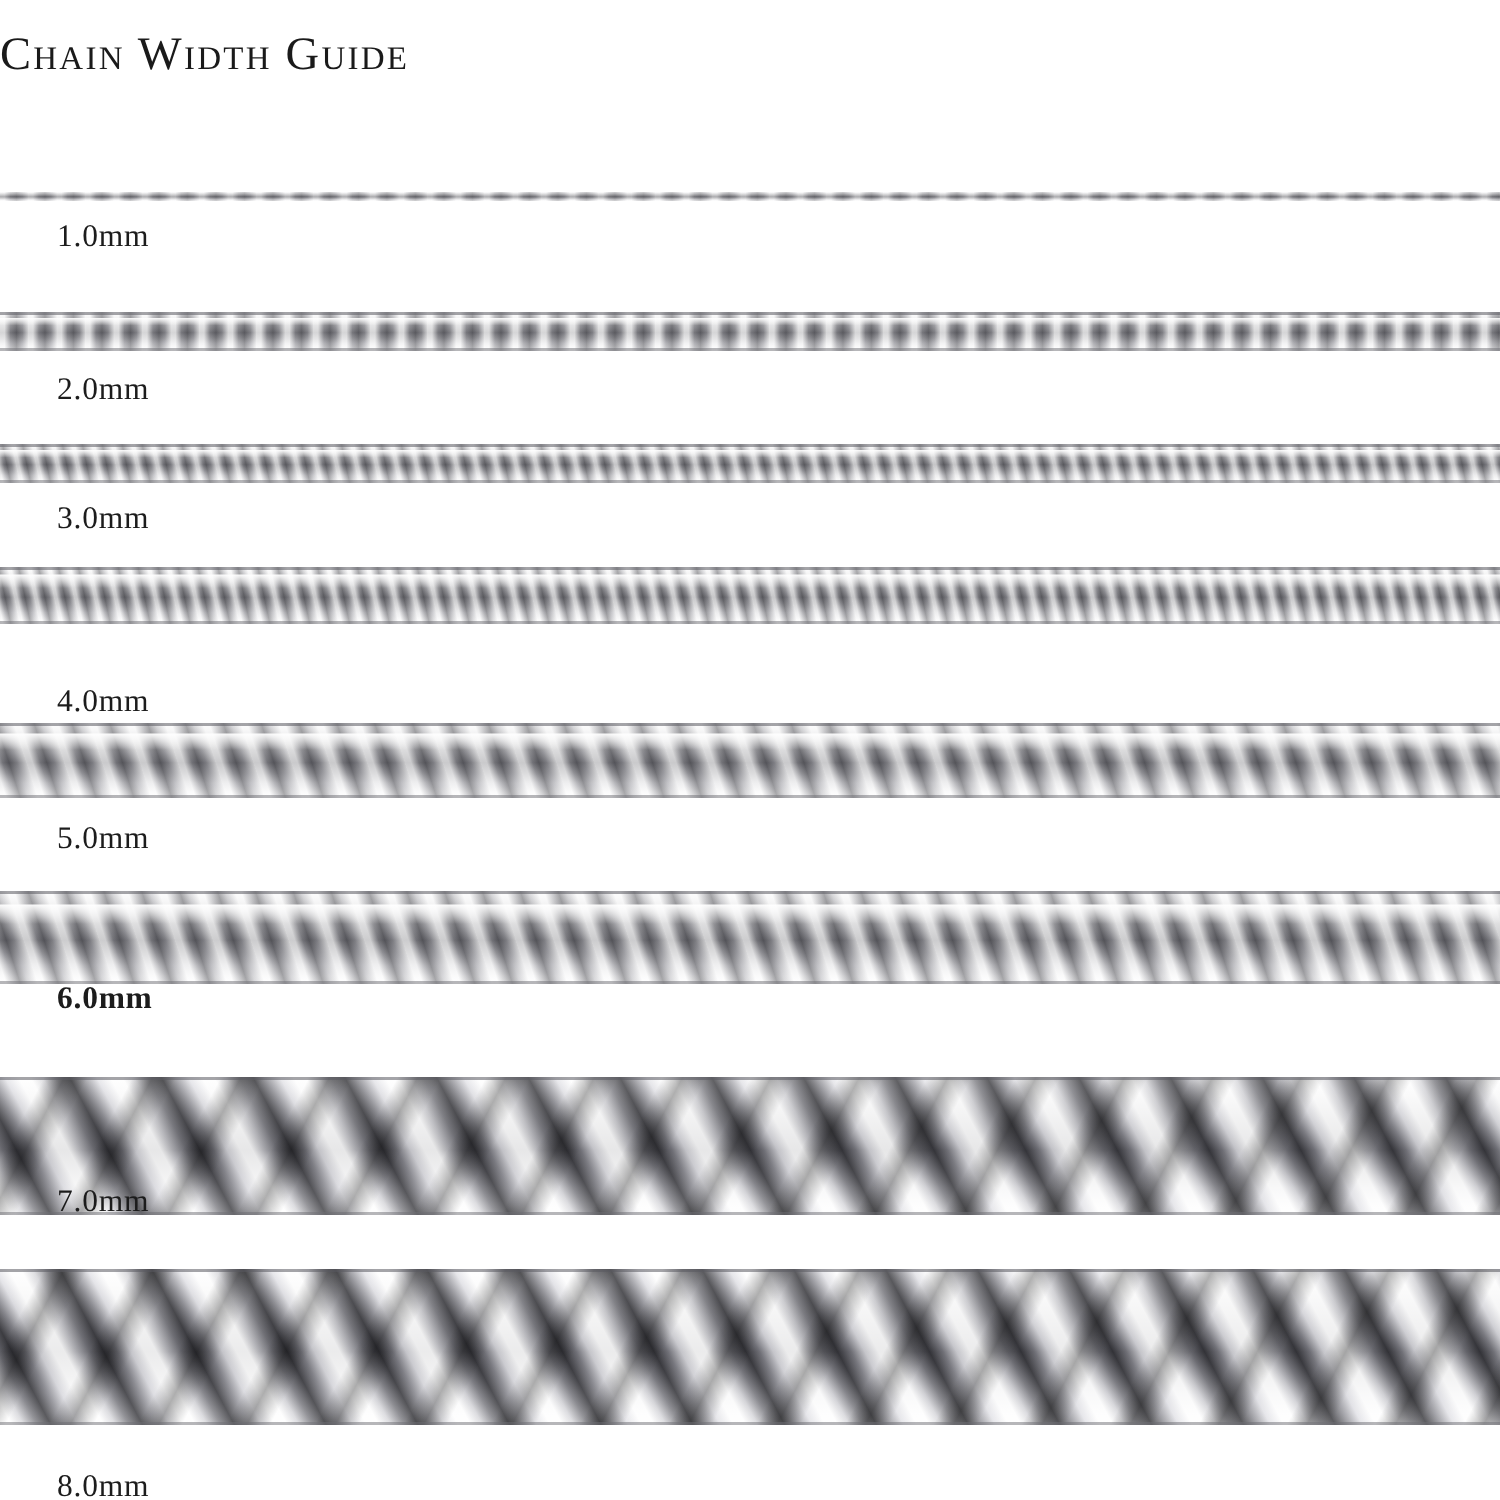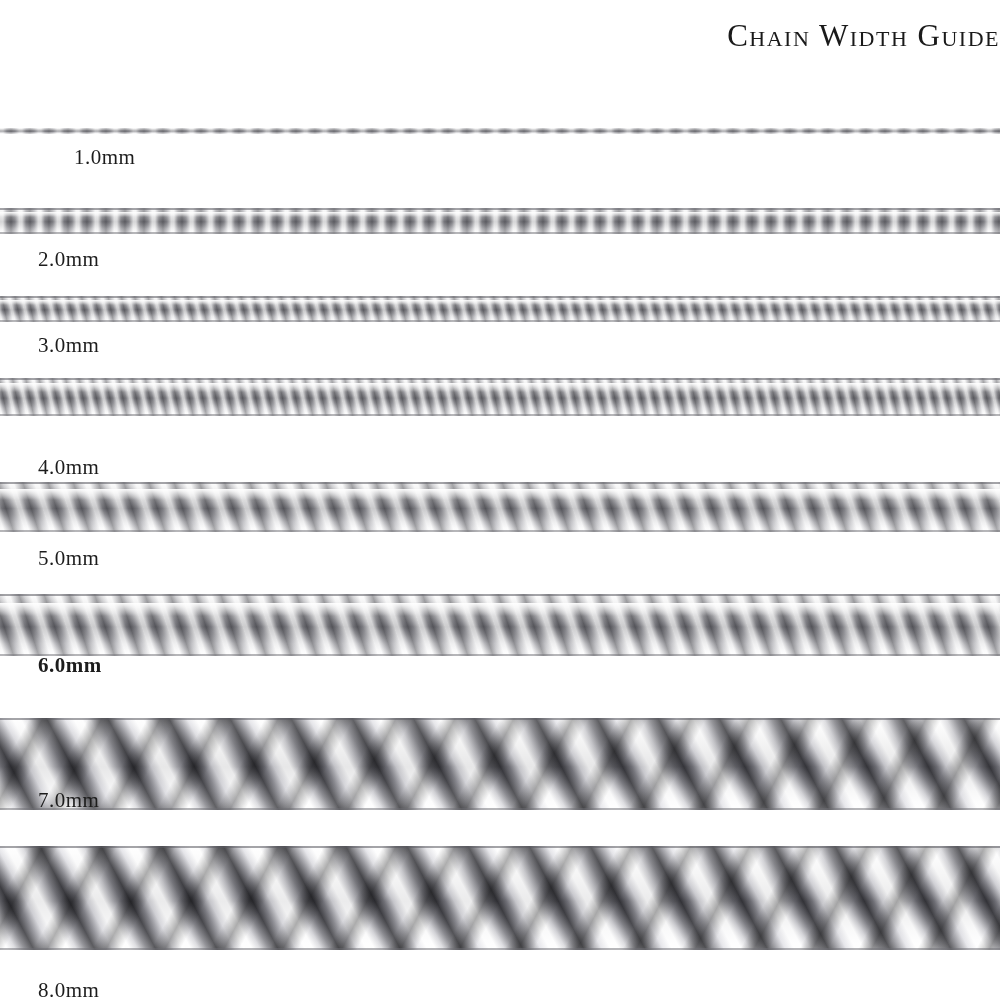--- a/index.html
+++ b/index.html
@@ -13,21 +13,21 @@
     position: relative;
     font-family: "Liberation Serif", serif;
     overflow: hidden;
   }
 
   #page-title {
     position: absolute;
     top: 18px;
     left: 0;
     width: 1000px;
-    text-align: right;
+    text-align: left;
     font-family: "Liberation Serif", serif;
     font-size: 31px;
     font-variant: small-caps;
     letter-spacing: 1.5px;
     color: #1a1a1a;
   }
 
   .chain-row {
     position: absolute;
     left: 0;
@@ -152,21 +152,21 @@
 </head>
 <body>
 
 <div id="page-title">Chain Width Guide</div>
 
 <div class="chain-row">
   <div class="chain-strip" style="top:128px;height:6px;">
     <div class="metal"></div>
     <div class="tex-bead" style="opacity:.45"></div>
   </div>
-  <div class="chain-label" style="top:145px;margin-left:36px;">1.0mm</div>
+  <div class="chain-label" style="top:145px;">1.0mm</div>
 </div>
 
 <div class="chain-row">
   <div class="chain-strip" style="top:208px;height:26px;">
     <div class="metal"></div>
     <div class="tex-bead" style="opacity:.75"></div>
     <div class="gloss"></div>
     <div class="edge-dark-top"></div>
     <div class="edge-dark-bottom"></div>
   </div>

